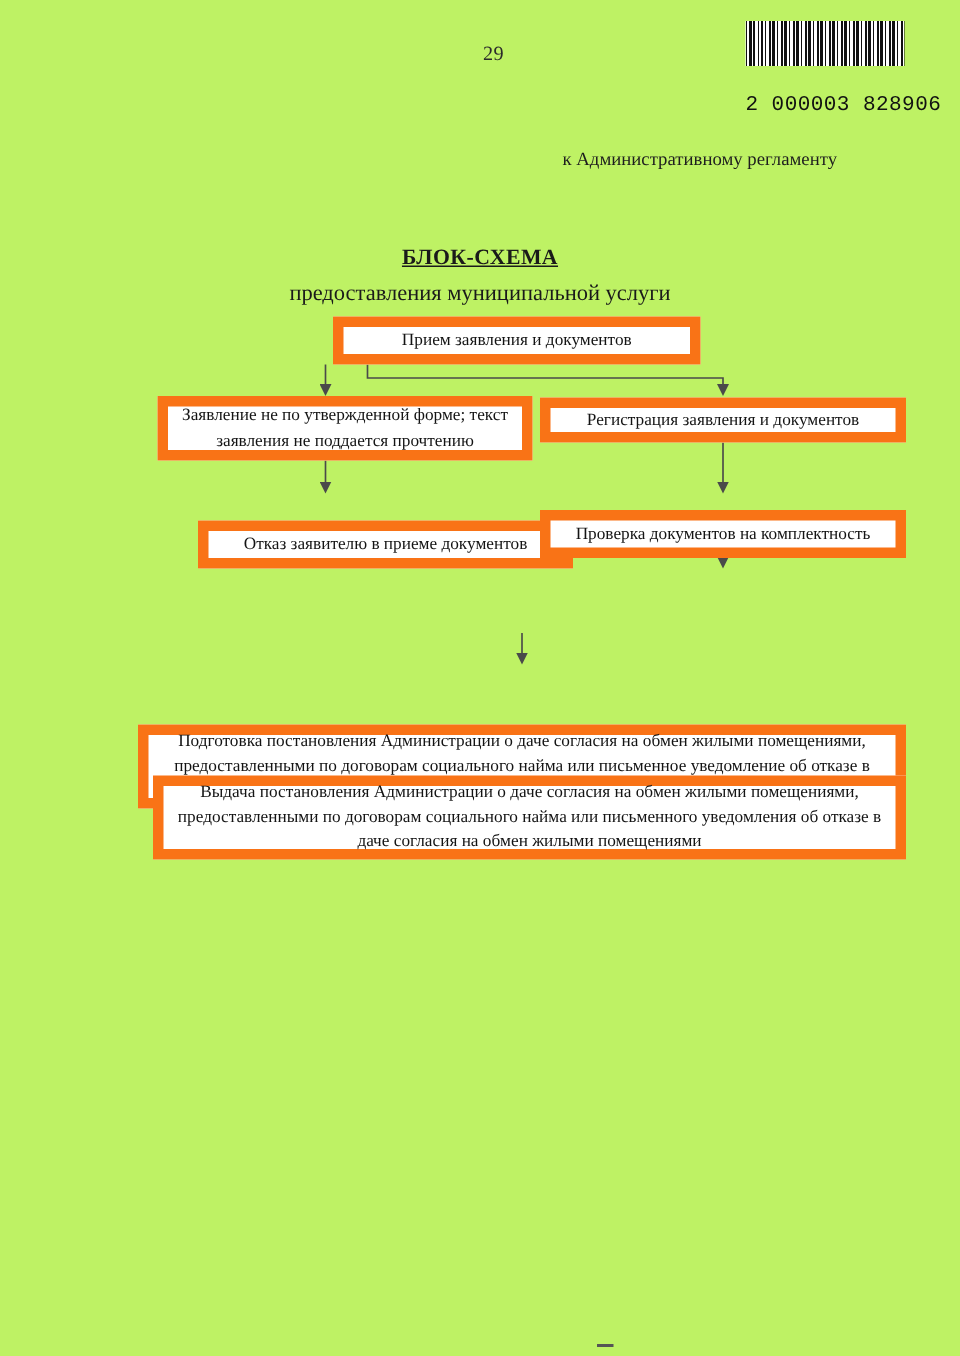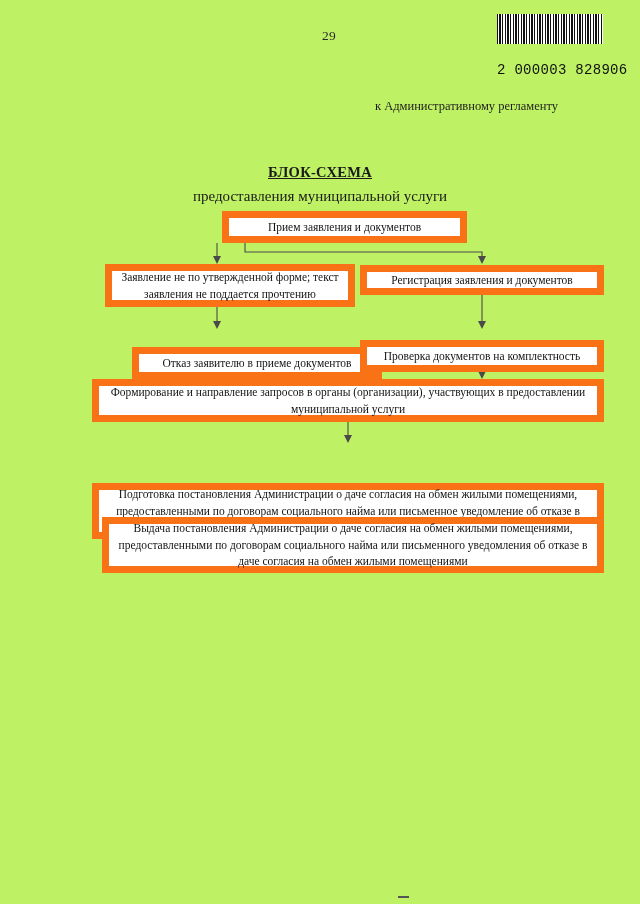--- a/index.html
+++ b/index.html
@@ -198,23 +198,20 @@
     </div>
 
     <div class="node" style="left:92px; top:347px; width:250px; height:32px;margin-left:40px;">
       <span>Отказ заявителю в приеме документов</span>
     </div>
 
     <div class="node" style="left:360px; top:329px; width:244px; height:32px;margin-top:11px;">
       <span>Проверка документов на комплектность</span>
     </div>
 
-    <div class="node" style="left:92px; top:379px; width:512px; height:43px;">
-      <span>Формирование и направление запросов в органы (организации), участвующих в предоставлении муниципальной услуги</span>
-    </div>
 
     <div class="node" style="left:92px; top:443px; width:512px; height:56px;margin-top:40px;">
       <span>Подготовка постановления Администрации о даче согласия на обмен жилыми помещениями, предоставленными по договорам социального найма или письменное уведомление об отказе в даче согласия на обмен жилыми помещениями</span>
     </div>
 
     <div class="node" style="left:102px; top:517px; width:502px; height:56px;">
       <span>Выдача постановления Администрации о даче согласия на обмен жилыми помещениями, предоставленными по договорам социального найма или письменного уведомления об отказе в даче согласия на обмен жилыми помещениями</span>
     </div>
 
   </div>

